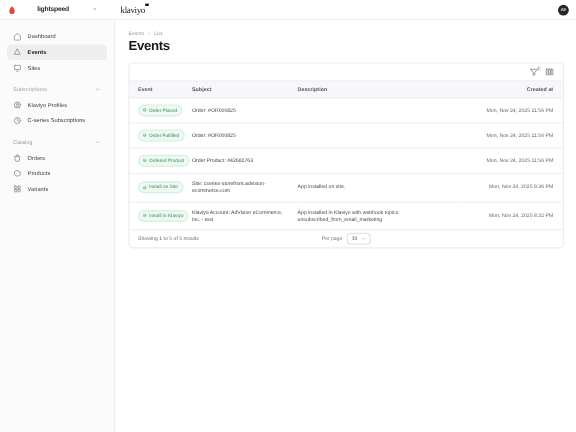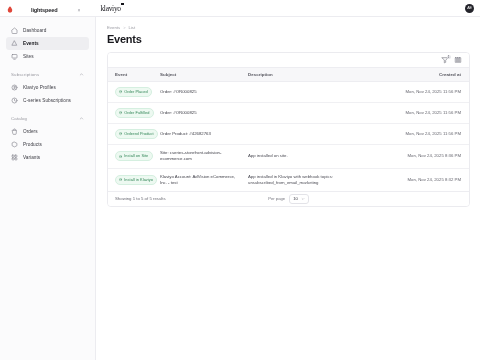--- a/index.html
+++ b/index.html
@@ -12,21 +12,21 @@
   #app { width: 480px; height: 360px; position: relative; background: #fff; display: flex; flex-direction: column; }
 
   
   .topbar {
     height: 17px; flex: 0 0 17px;
     border-bottom: 1px solid #ececf0;
     display: flex; align-items: center;
     padding: 0 6px 0 7px;
     background: #fff;
   }
-  .brand { display: flex; align-items: flex-end; gap: 18px; }
+  .brand { display: flex; align-items: center; gap: 18px; }
   .ls-mark { width: 6px; height: 7px; position: relative; }
   .ls-mark svg { display: block; }
   .ls-word {
     font-size: 5.6px; font-weight: 700; color: #1d1d21;
     letter-spacing: -0.15px;
   }
   .brand-x { font-size: 5px; color: #9b9ba3; margin: 0 2px; }
   .kv-word {
     font-size: 7.5px; color: #14141a; letter-spacing: -0.3px;
     font-family: "Liberation Serif", serif; position: relative;

